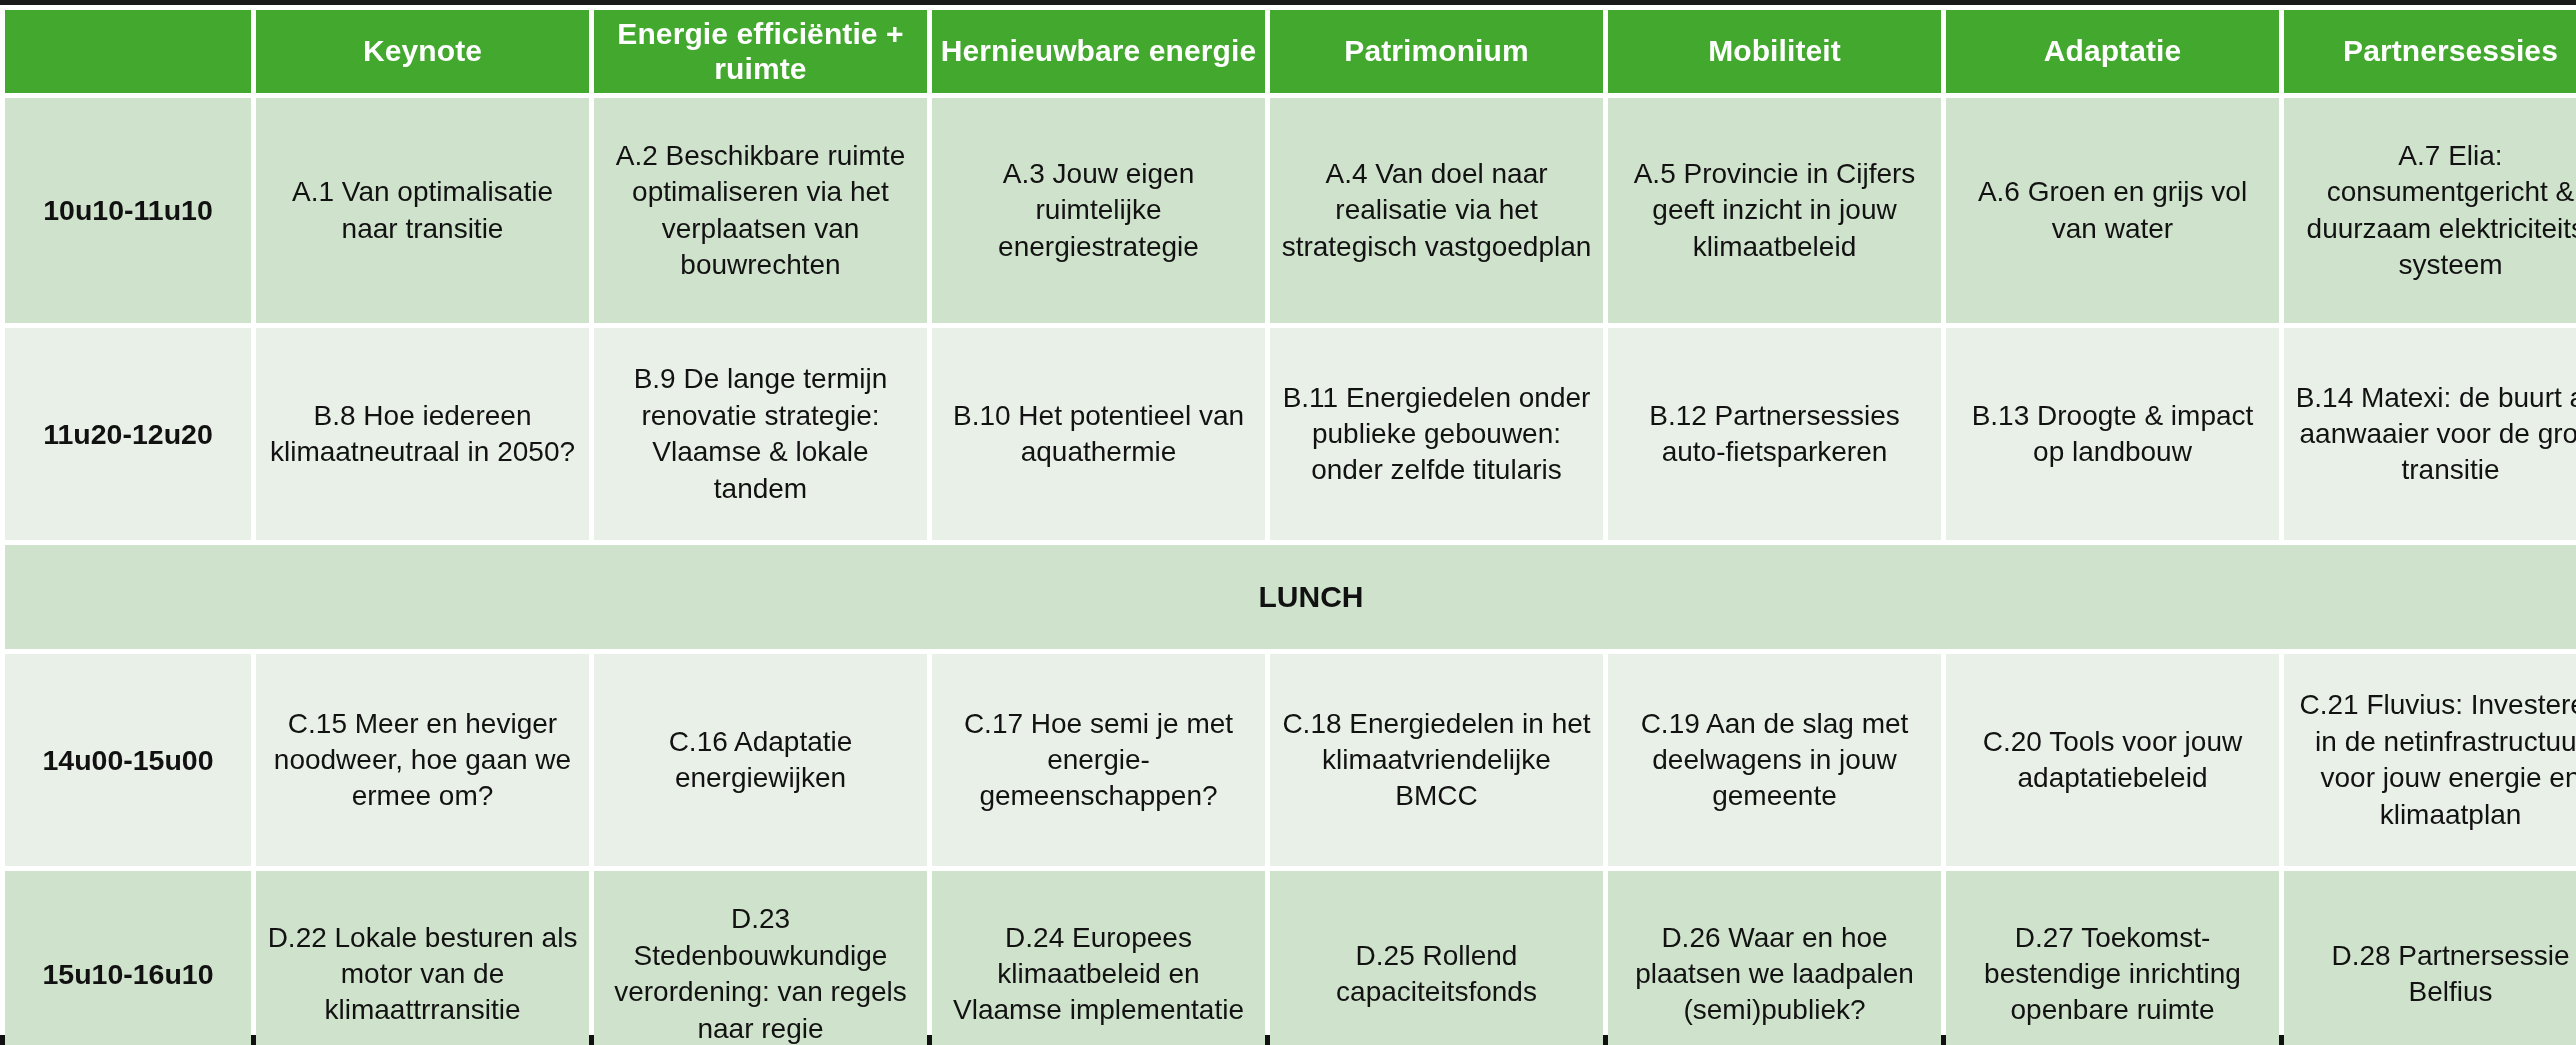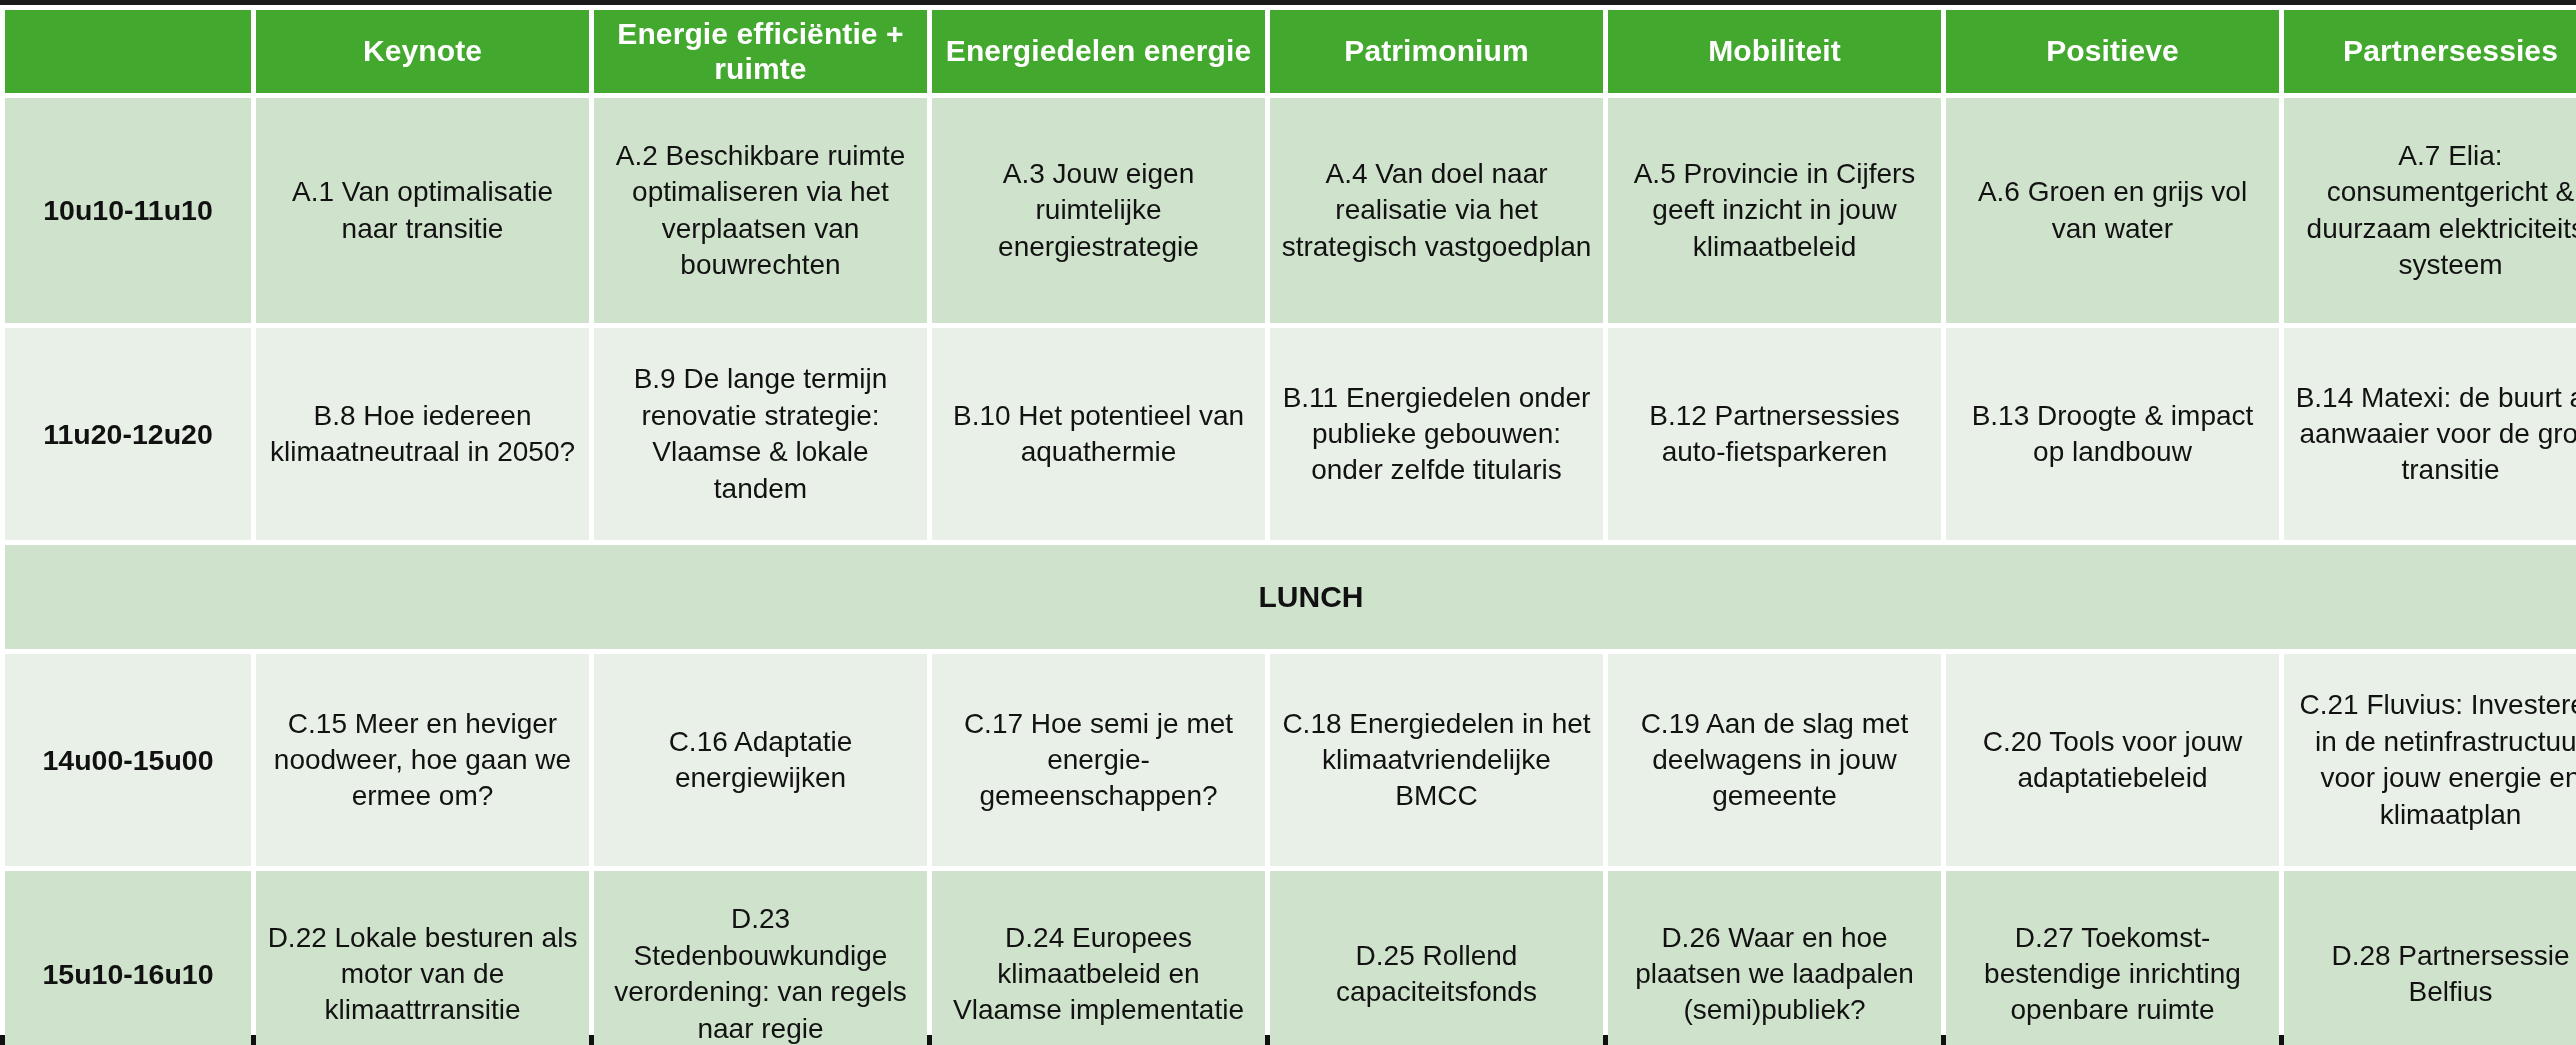--- a/index.html
+++ b/index.html
@@ -112,24 +112,24 @@
       <col class="c-col">
         <col class="c-col">
         <col class="c-col">
         <col class="c-col">
     </colgroup>
     <thead>
       <tr class="header-row">
         <th class="corner-cell"></th>
         <th class="col-header">Keynote</th>
         <th class="col-header">Energie efficiëntie + ruimte</th>
-        <th class="col-header">Energiedelen energie</th>
+        <th class="col-header">Hernieuwbare energie</th>
         <th class="col-header">Patrimonium</th>
         <th class="col-header">Mobiliteit</th>
-        <th class="col-header">Positieve</th>
+        <th class="col-header">Adaptatie</th>
         <th class="col-header">Partnersessies</th>
       </tr>
     </thead>
     <tbody>
 
       <tr class="row-a">
         <td class="time-cell tint-dark">10u10-11u10</td>
         <td class="session-cell tint-dark">A.1 Van optimalisatie naar transitie</td>
         <td class="session-cell tint-dark">A.2 Beschikbare ruimte optimaliseren via het verplaatsen van bouwrechten</td>
         <td class="session-cell tint-dark">A.3 Jouw eigen ruimtelijke energiestrategie</td>

